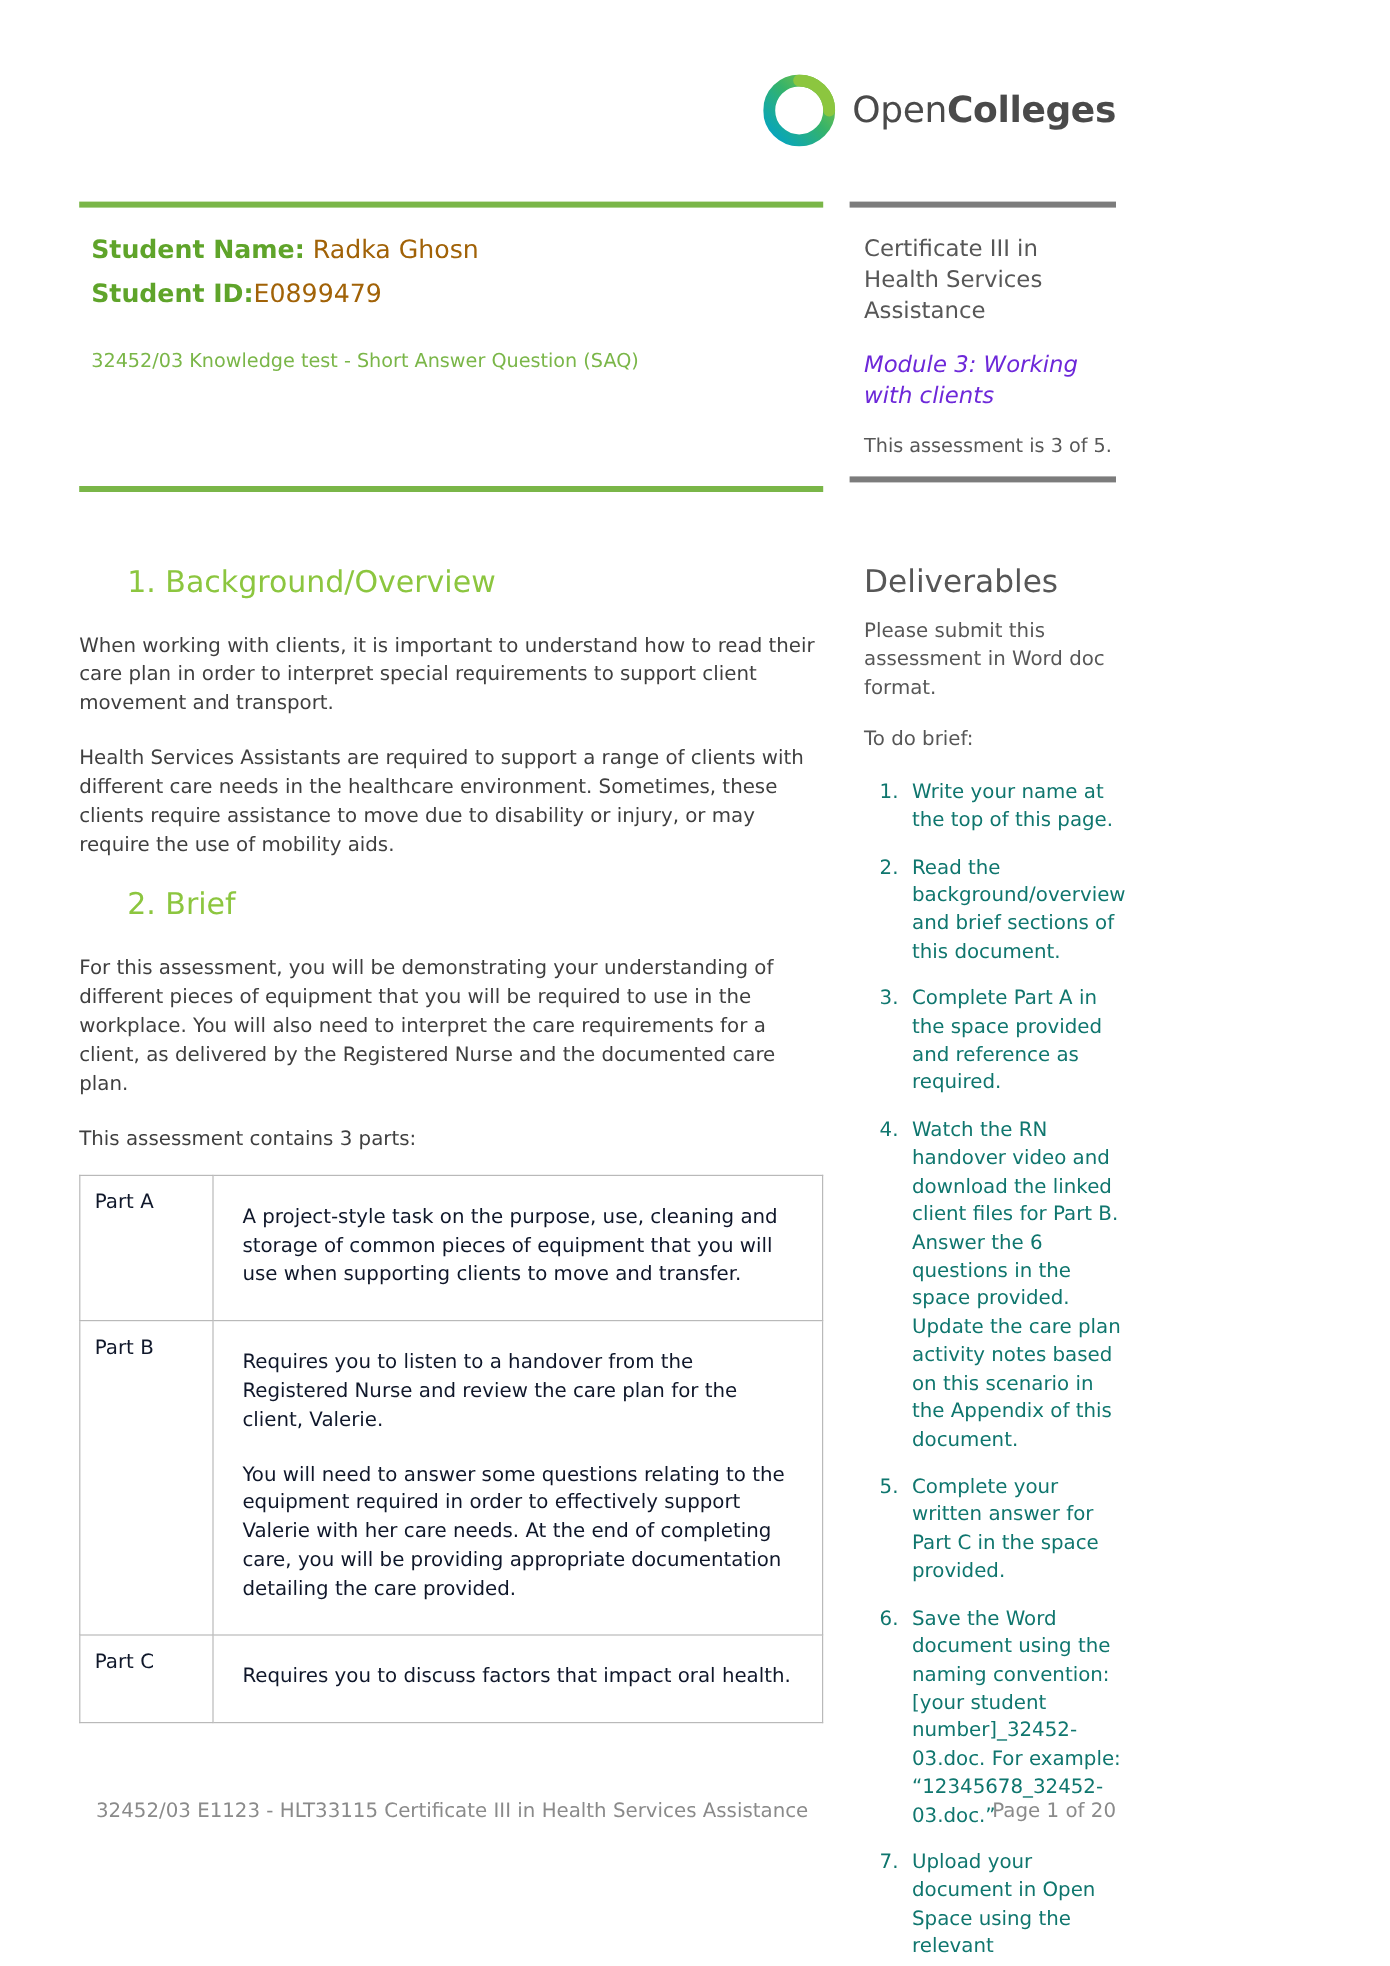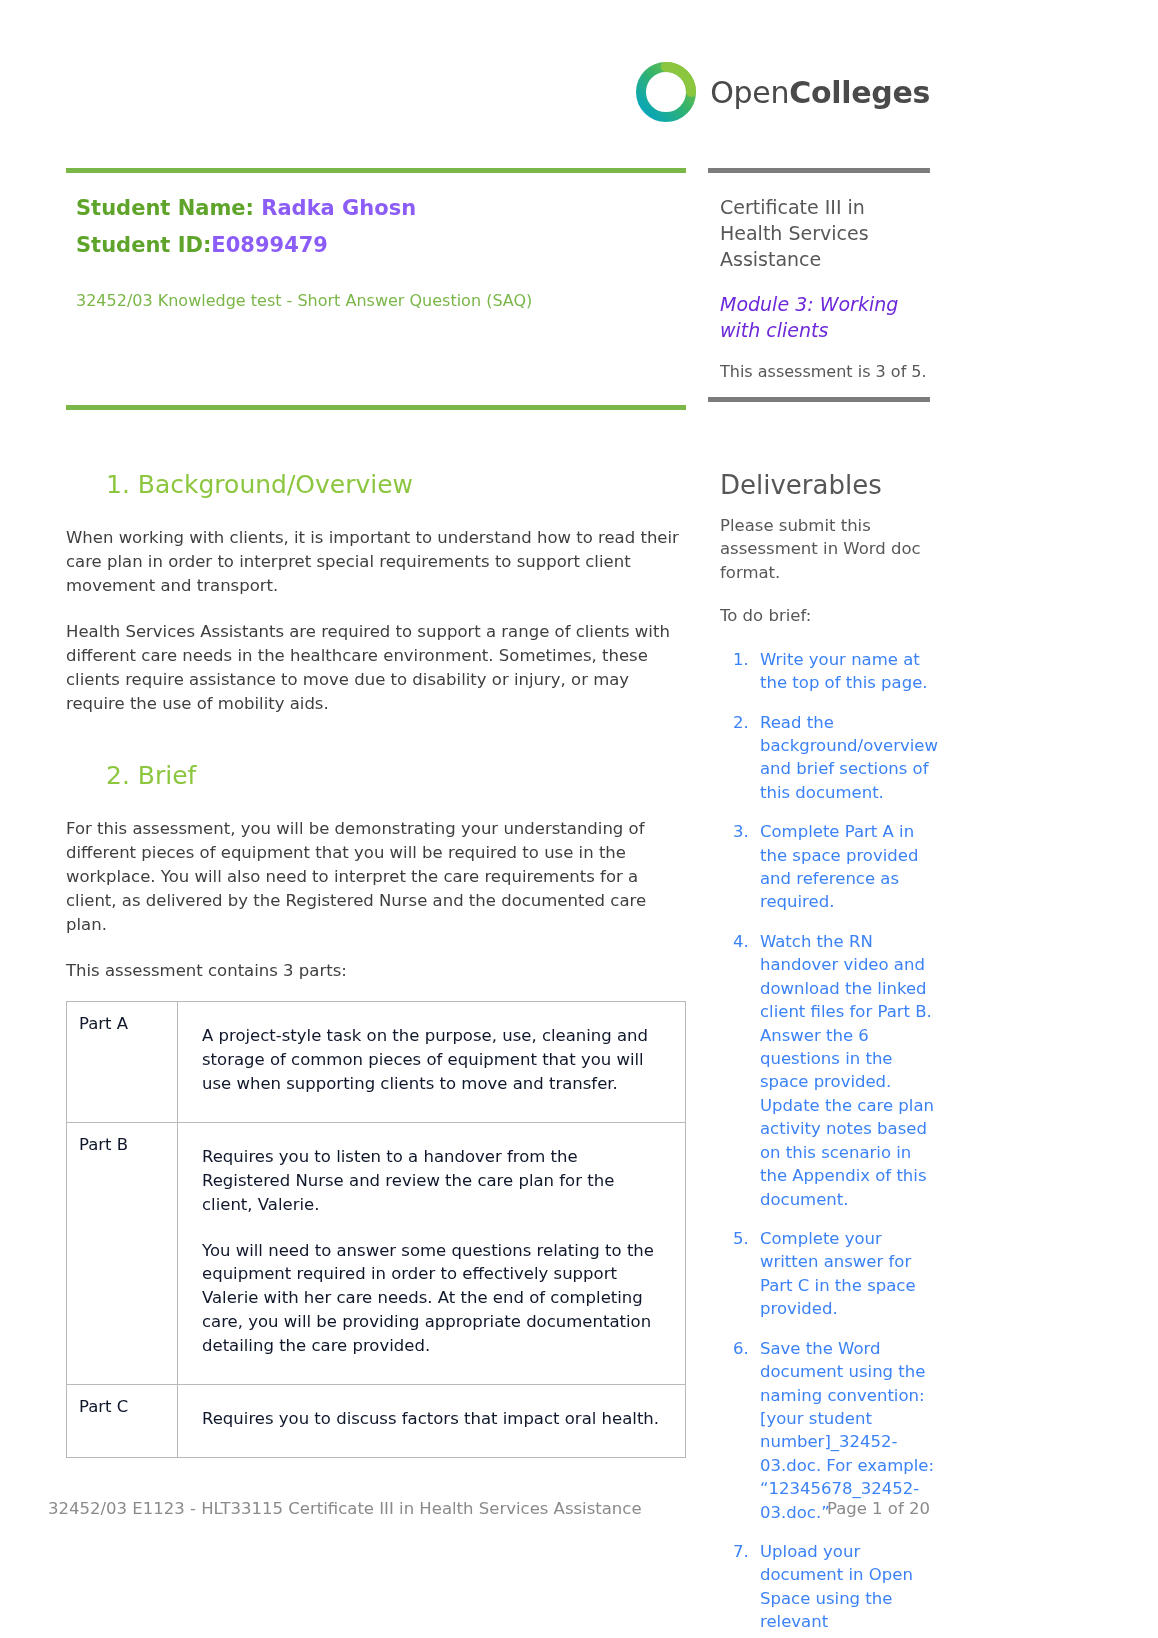--- a/index.html
+++ b/index.html
@@ -83,22 +83,22 @@
     min-height: 200px;
   }
   .student-line {
     font-size: 21px;
     color: #5fa42a;
     font-weight: bold;
     margin: 0 0 10px 0;
     line-height: 1.3;
   }
   .student-line .val-normal {
-    font-weight: bold;
-    color: #8b5cf6;
+    font-weight: normal;
+    color: #a16207;
   }
   .test-line {
     font-size: 16px;
     color: #7ab648;
     margin-top: 30px;
     line-height: 1.4;
   }
   .header-right-body {
     padding: 22px 0 6px 12px;
   }
@@ -144,21 +144,21 @@
     padding-left: 10px;
   }
   h2.section {
     font-size: 25px;
     font-weight: normal;
     color: #8cc63f;
     margin: 0 0 26px 40px;
     line-height: 1.2;
   }
   h2.section.second {
-    margin-top: 46px;
+    margin-top: 24px;
   }
   p.body {
     font-size: 16.5px;
     line-height: 1.45;
     color: #3f3f3f;
     margin: 0 0 22px 0;
   }
   p.body.tight { margin-bottom: 18px; }
 
   
@@ -196,32 +196,32 @@
   .col-right p.body {
     font-size: 16.5px;
     color: #575757;
     line-height: 1.42;
     margin: 0 0 20px 0;
   }
   ol.todo {
     margin: 0;
     padding-left: 34px;
     font-size: 16.5px;
-    color: #3b82f6;
+    color: #0f766e;
     line-height: 1.42;
   }
   ol.todo li {
     margin-bottom: 16px;
     padding-left: 6px;
   }
 
   
   .footer {
     position: absolute;
-    left: 48px;
+    left: 80px;
     right: 66px;
     bottom: 120px;
     display: flex;
     justify-content: space-between;
     align-items: flex-end;
     font-size: 16.5px;
     color: #8a8a8a;
     gap: 24px;
   }
 </style>

